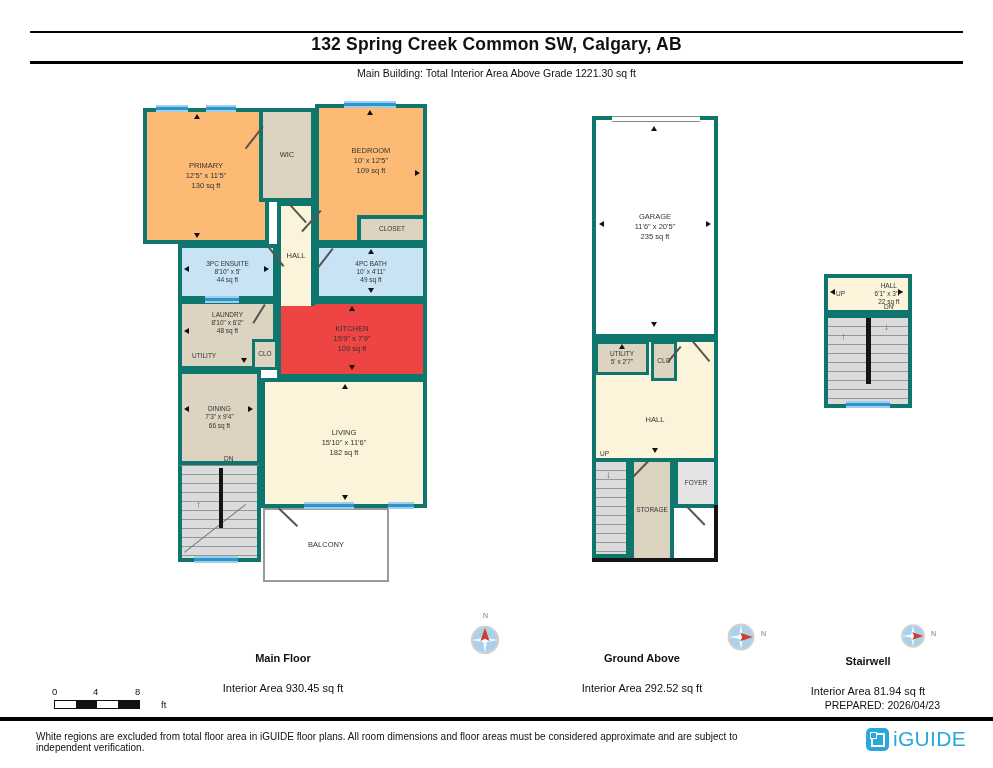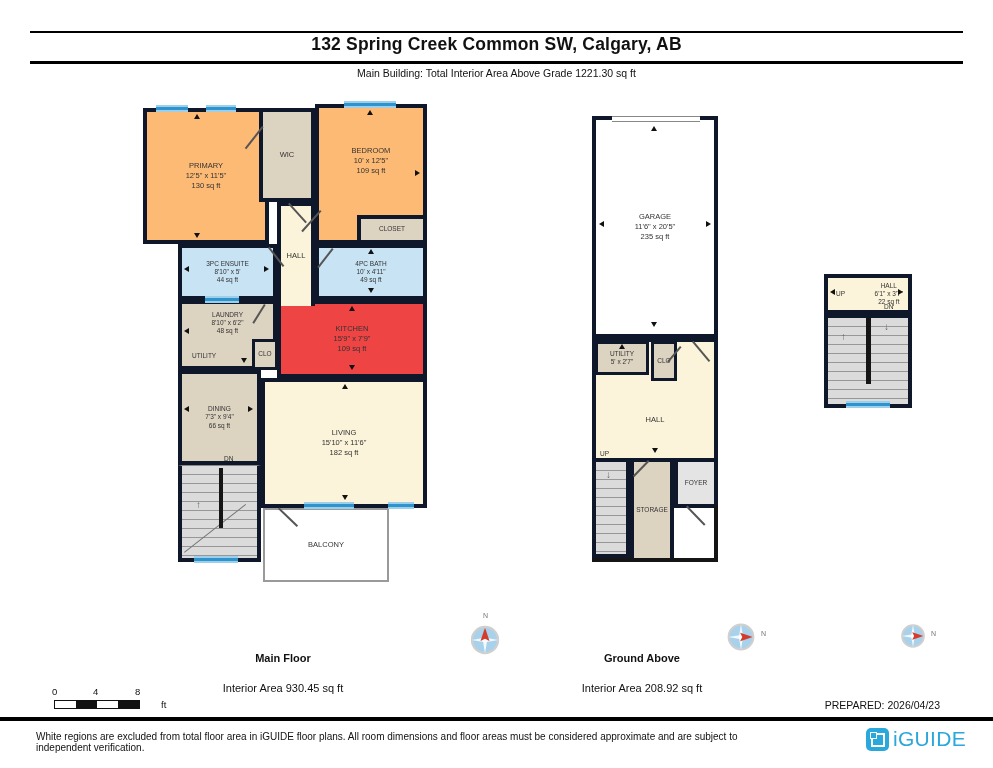--- a/index.html
+++ b/index.html
@@ -4,21 +4,21 @@
 <style>
   html,body{margin:0;padding:0;background:#fff;}
   #page{position:relative;width:993px;height:768px;background:#fff;overflow:hidden;
         font-family:"Liberation Sans",sans-serif;color:#111;}
   .abs{position:absolute;}
   .hrule{position:absolute;background:#000;}
   .title{position:absolute;left:0;top:34px;width:993px;text-align:center;
          font-size:17.5px;font-weight:bold;letter-spacing:.2px;}
   .subtitle{position:absolute;left:0;top:67px;width:993px;text-align:center;font-size:10.5px;}
   
-  .room{position:absolute;border:4px solid #0f172a;box-sizing:border-box;
+  .room{position:absolute;border:4px solid #0f766e;box-sizing:border-box;
         display:flex;align-items:center;justify-content:center;z-index:2;}
   .cream{background:#fdba74;}
   .cream2{background:#FBF4DA;align-items:center;}
   .tan{background:#DDD3C1;}
   .bluerm{background:#C8E3F4;}
   .mint{background:#ef4444;}
   .grayrm{background:#E4E4E4;}
   .whiterm{background:#FFFFFF;}
   .stairs{background-color:#DBDBDB;
           background-image:repeating-linear-gradient(to bottom,rgba(0,0,0,0) 0 8px,#979797 8px 9px);}
@@ -332,21 +332,25 @@
     </svg>
   </div>
   <span class="nlabel" style="left:931px;top:630px;">N</span>
 
   <div class="plancap" style="left:183px;top:652px;">
     <span class="cap-b">Main Floor</span>
     <span class="cap-r">Interior Area 930.45 sq ft</span>
   </div>
   <div class="plancap" style="left:542px;top:652px;">
     <span class="cap-b">Ground Above</span>
-    <span class="cap-r">Interior Area 208.92 sq ft</span>
+    <span class="cap-r">Interior Area 292.52 sq ft</span>
+  </div>
+  <div class="plancap" style="left:768px;top:655px;">
+    <span class="cap-b">Stairwell</span>
+    <span class="cap-r">Interior Area 81.94 sq ft</span>
   </div>
 
   <span class="scalenum" style="left:52px;top:686px;">0</span>
   <span class="scalenum" style="left:93px;top:686px;">4</span>
   <span class="scalenum" style="left:135px;top:686px;">8</span>
   <div class="scalebar" style="left:54px;top:700px;width:84px;">
     <i class="seg-w"></i>
       <i class="seg-b"></i>
       <i class="seg-w"></i>
       <i class="seg-b"></i>

